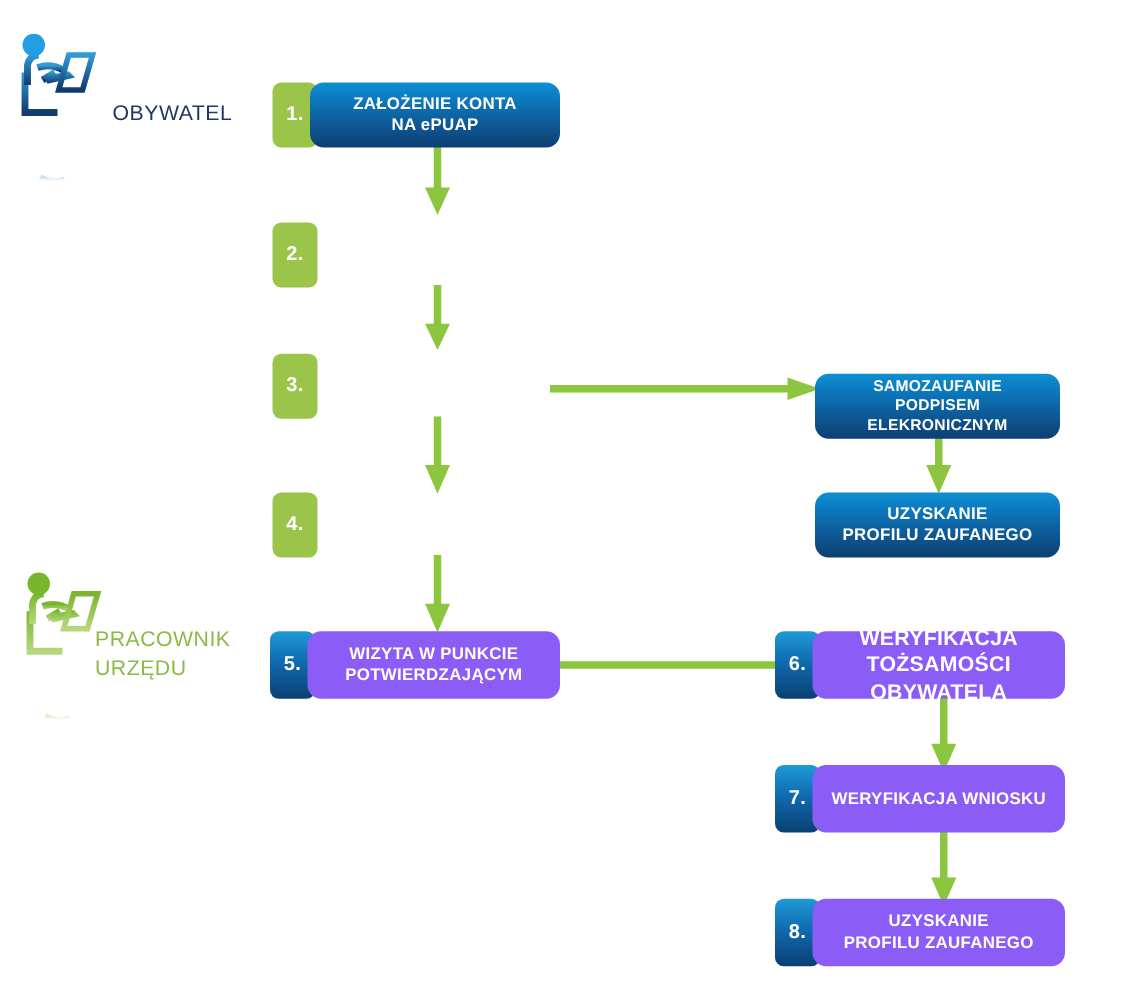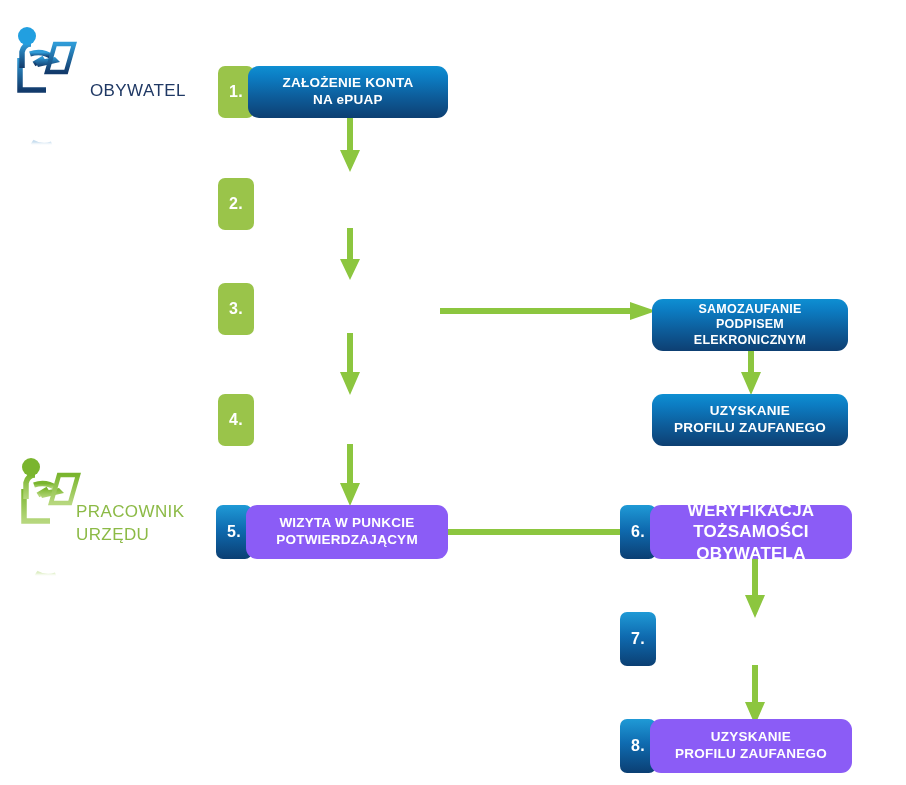--- a/index.html
+++ b/index.html
@@ -264,20 +264,21 @@
   </div>
 
   <div class="node" style="left:620px; top:505px; width:232px; height:54px;">
     <div class="badge blue">6.</div>
     <div class="box green" style="font-size:17px;">WERYFIKACJA TOŻSAMOŚCI
 OBYWATELA</div>
   </div>
 
   <div class="node" style="left:620px; top:612px; width:232px; height:54px;">
     <div class="badge blue">7.</div>
+    <div class="box green">WERYFIKACJA WNIOSKU</div>
   </div>
 
   <div class="node" style="left:620px; top:719px; width:232px; height:54px;">
     <div class="badge blue">8.</div>
     <div class="box green">UZYSKANIE
 PROFILU ZAUFANEGO</div>
   </div>
 
 </div>
 

